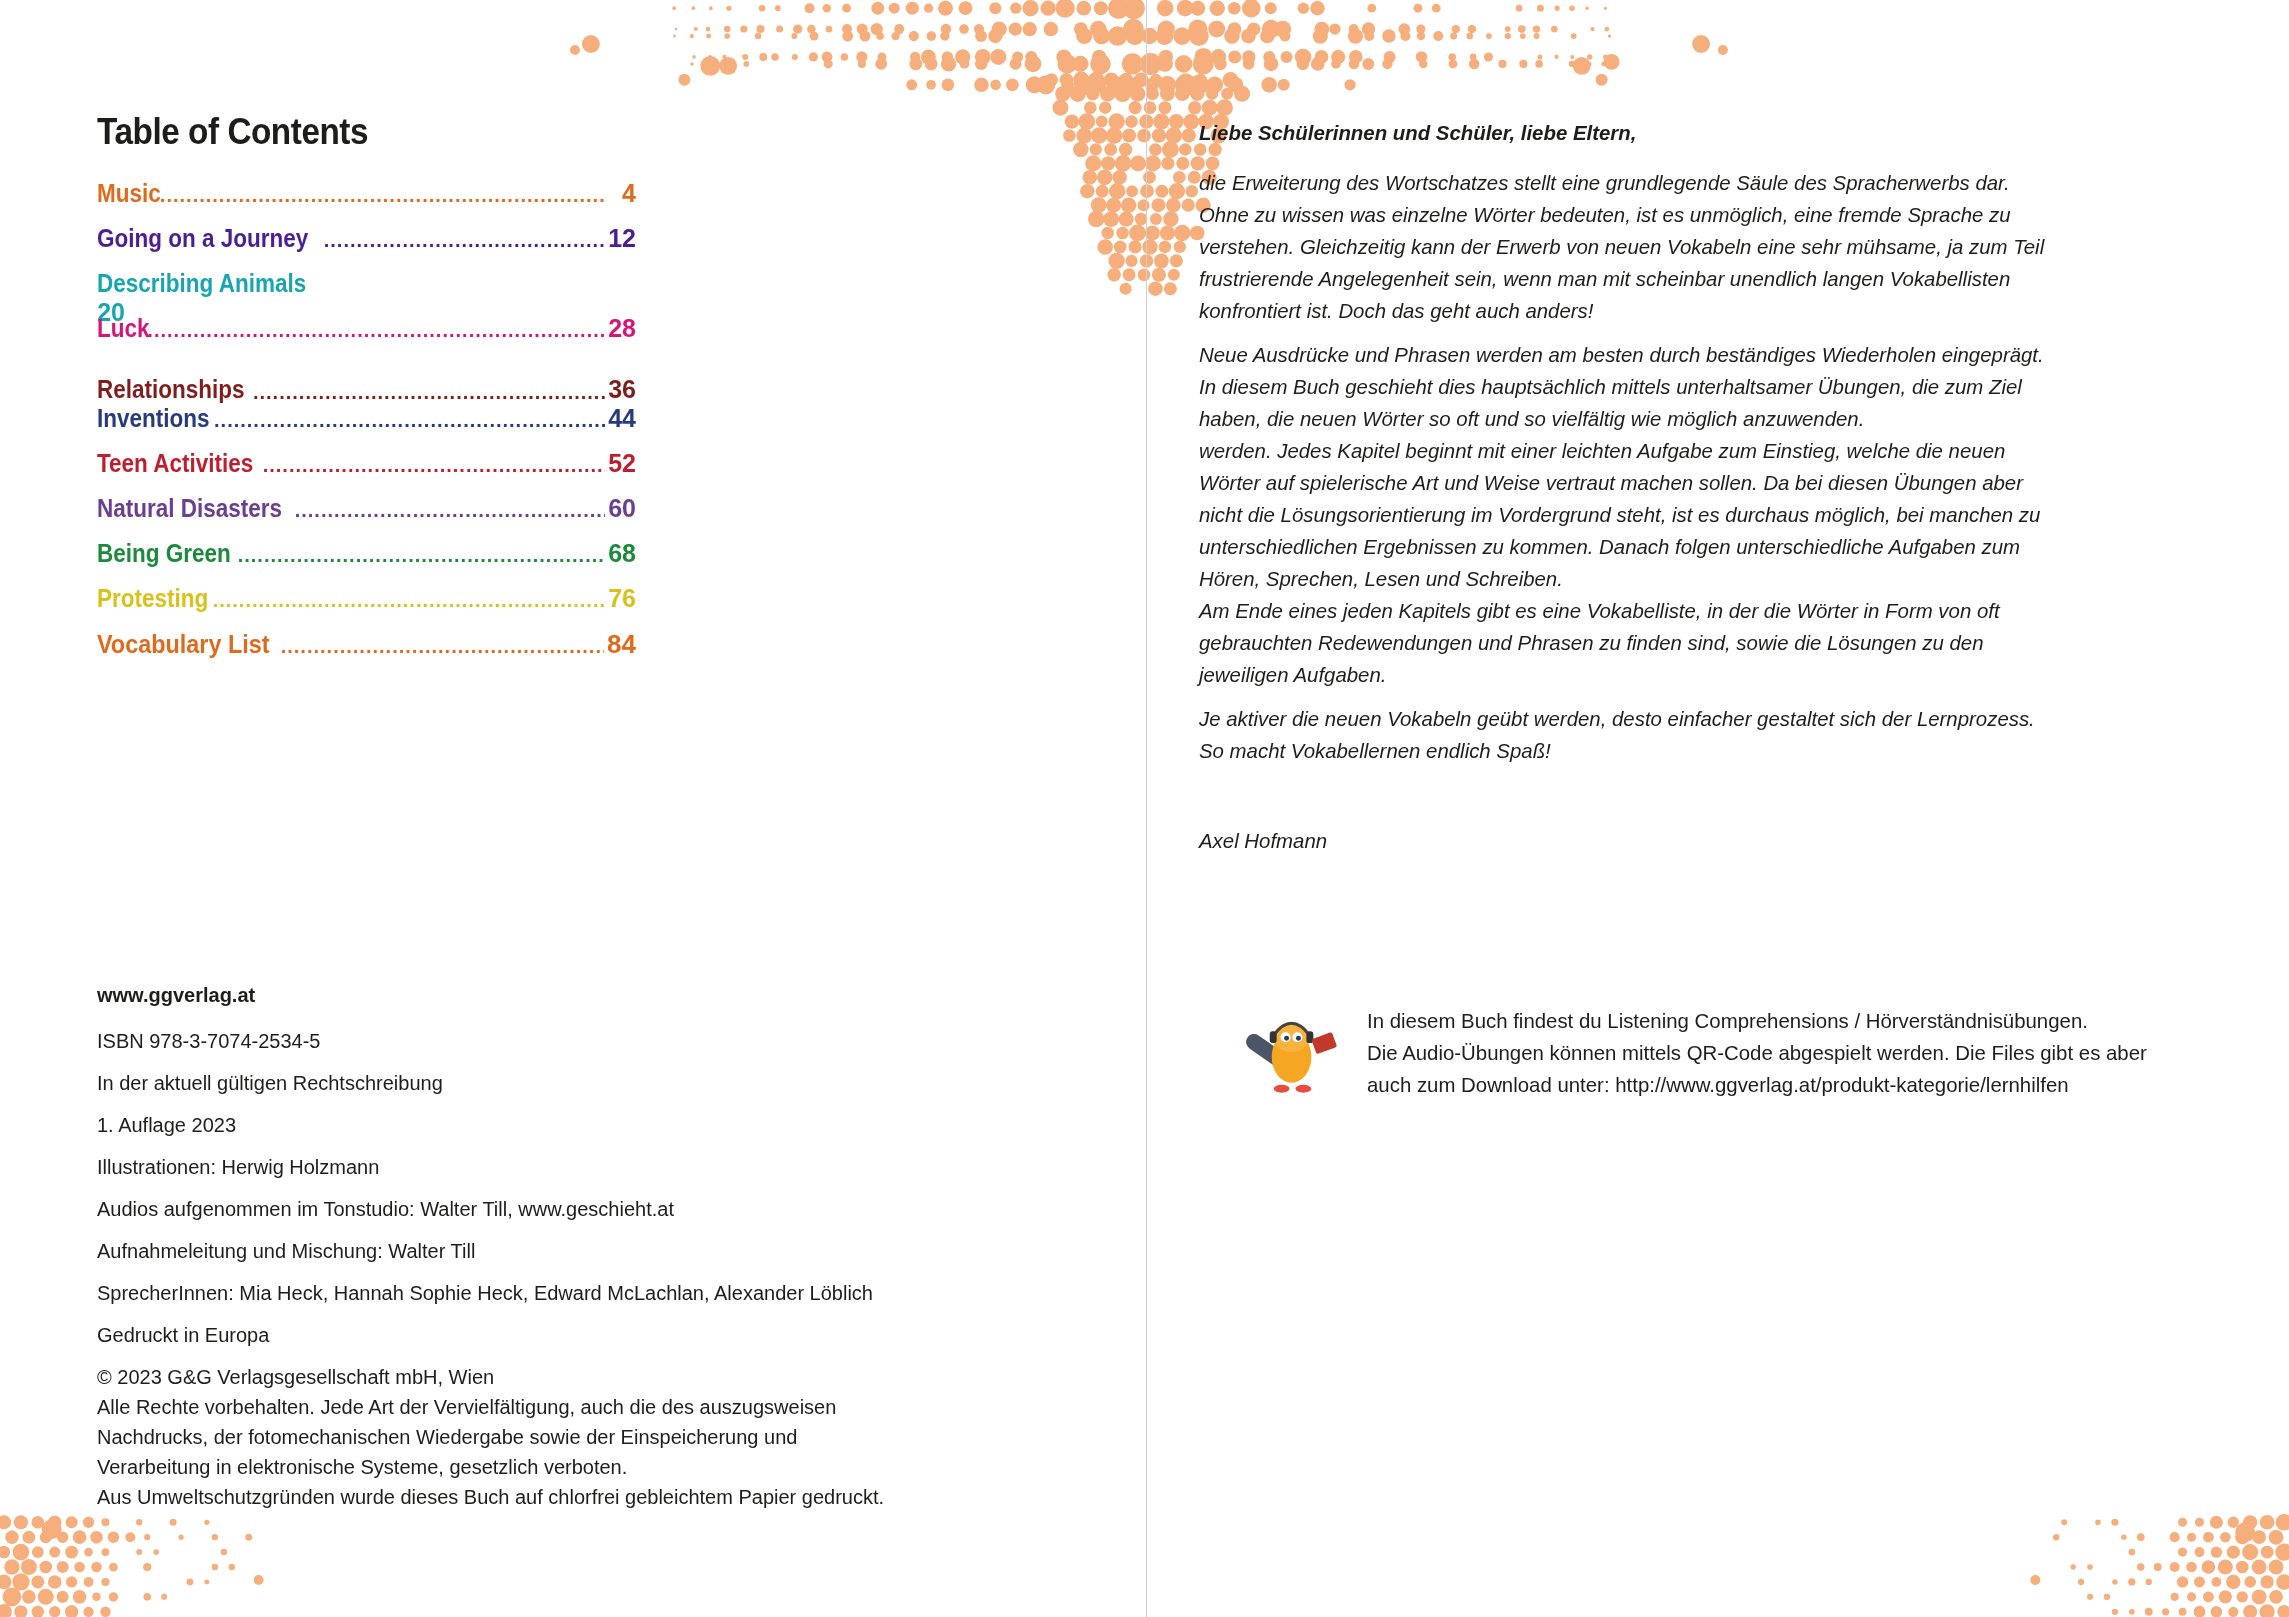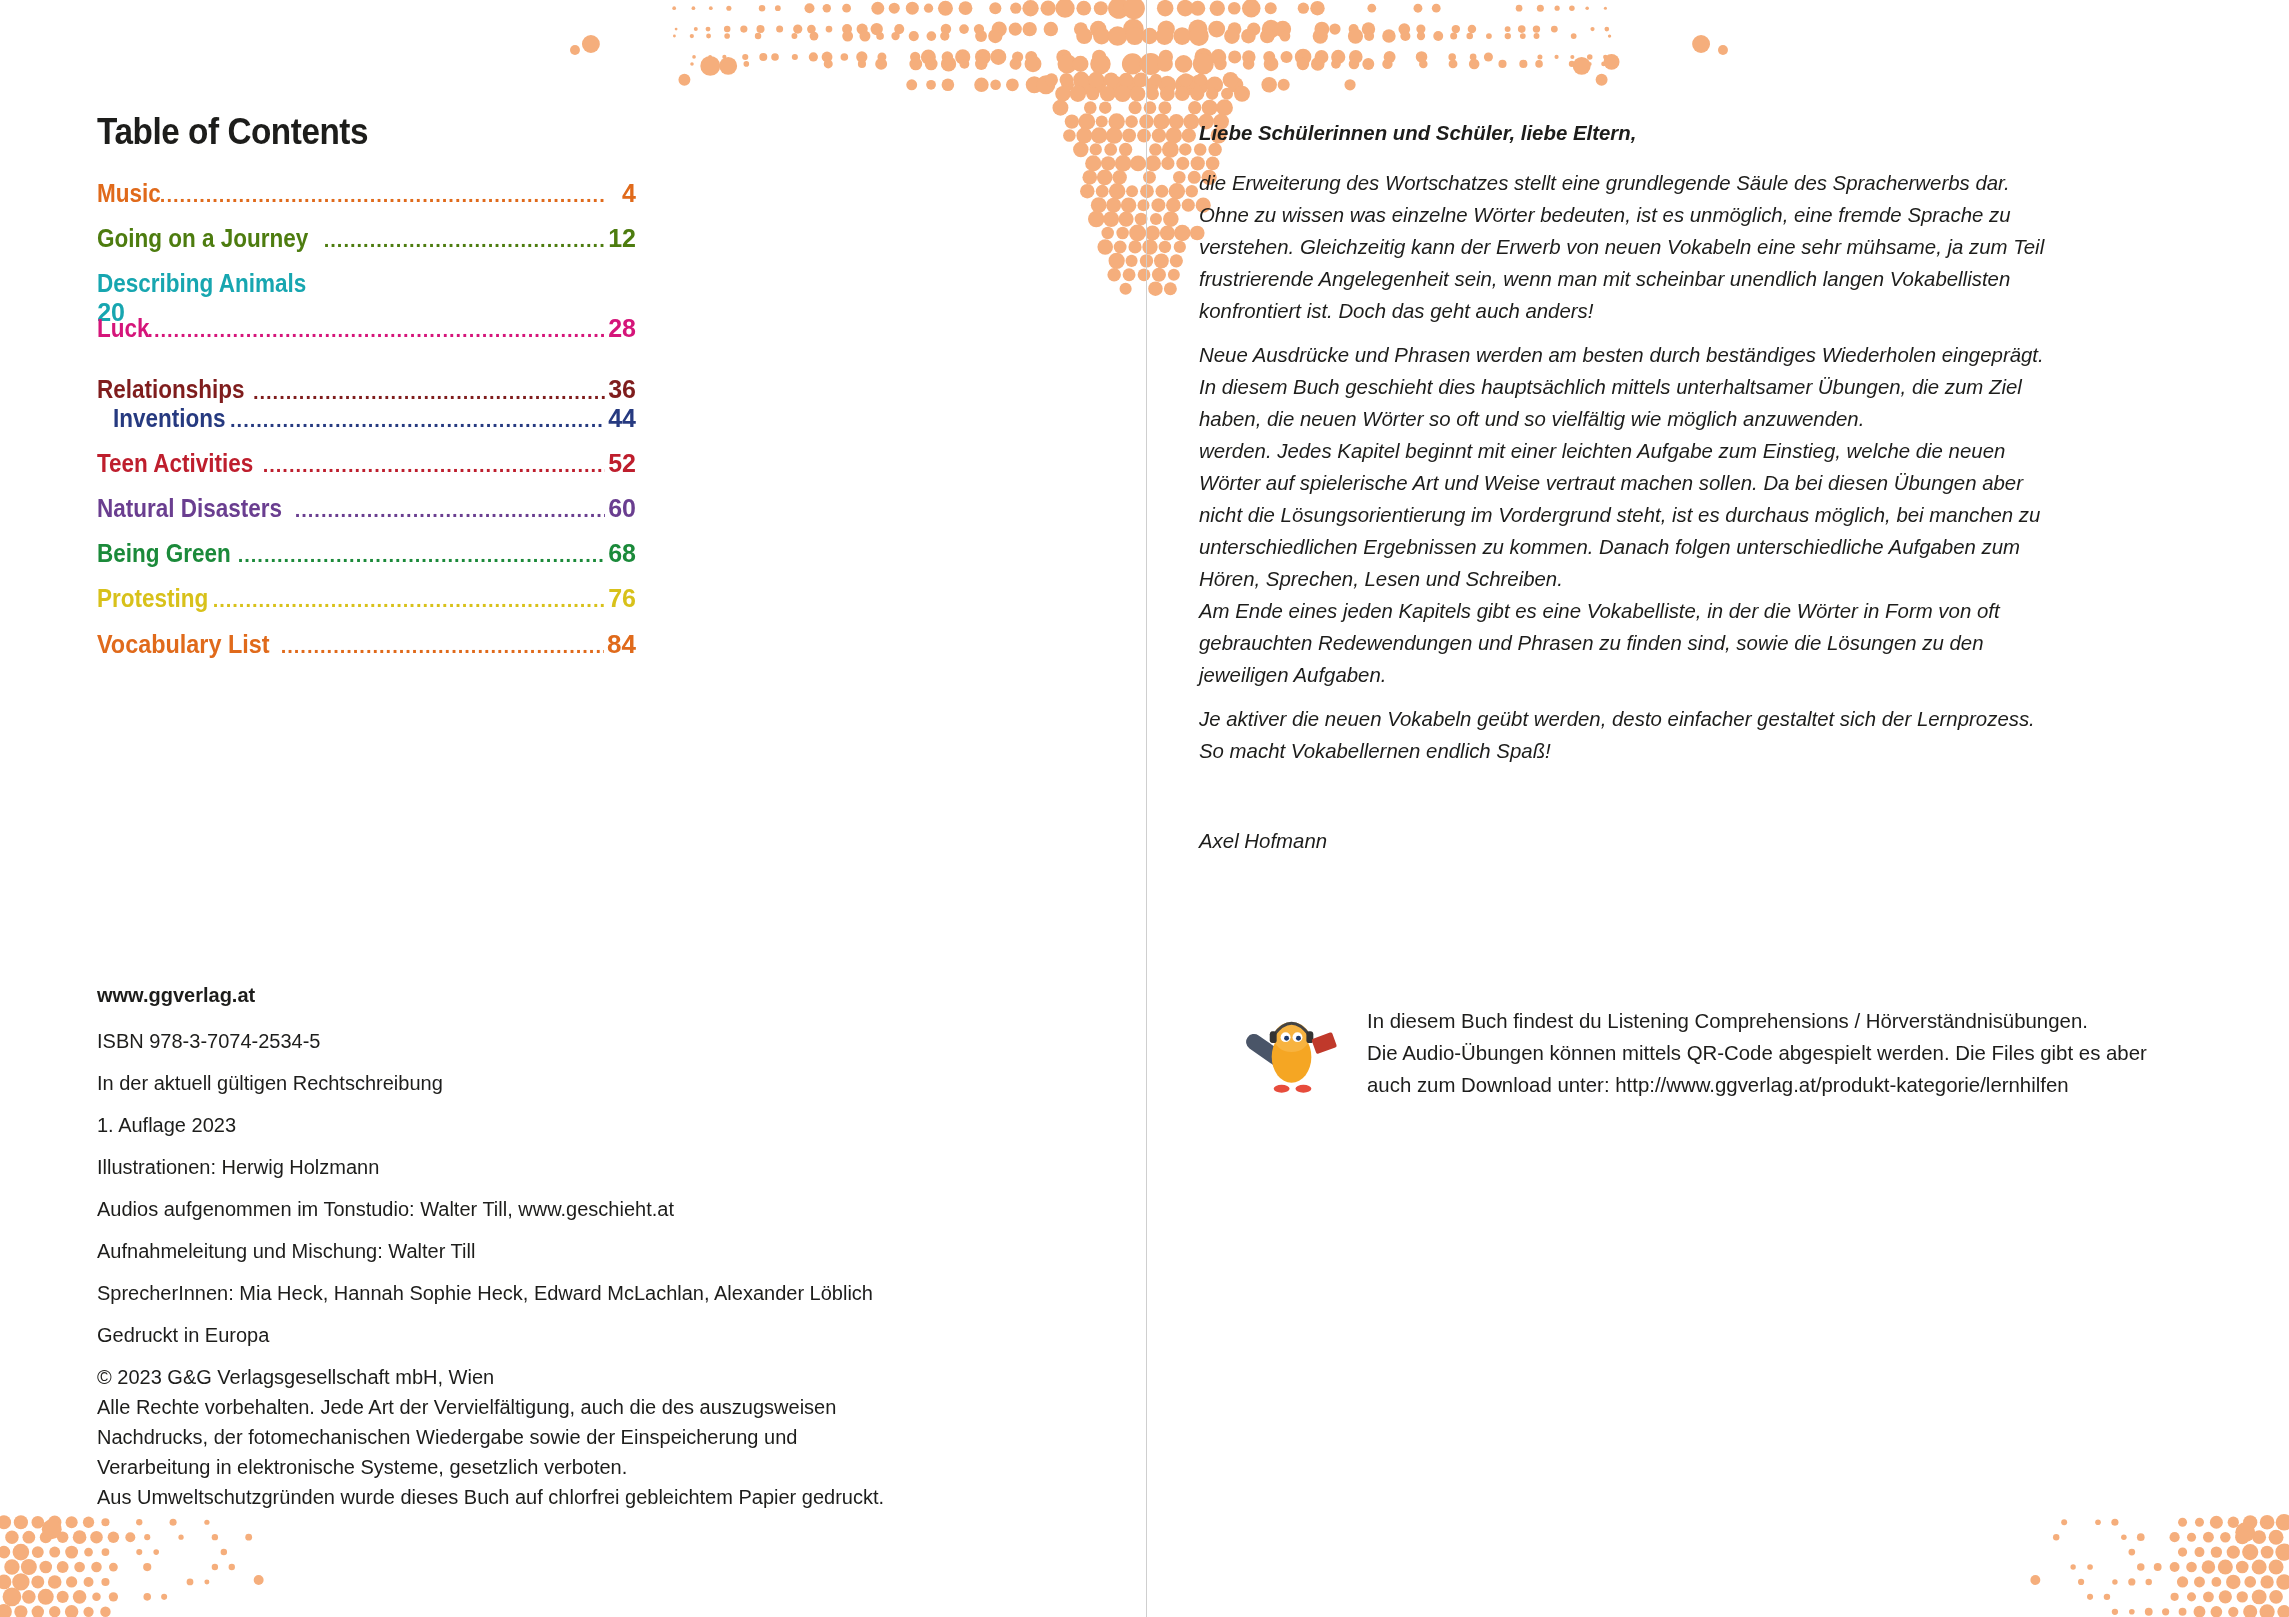--- a/index.html
+++ b/index.html
@@ -553,41 +553,41 @@
 <div class="page-divider"></div>
 
 <section class="toc">
   <h1 class="toc-title">Table of Contents</h1>
   <div id="toc-list">
     <div class="toc-row" style="color: rgb(224, 106, 27);">
         <span class="lbl">Music</span>
         <span class="lead">........................................................................................................................................................................................................</span>
         <span class="pg">4</span>
       </div>
-    <div class="toc-row" style="color: #4d7c0f;">
+    <div class="toc-row" style="color: #4c1d95;">
         <span class="lbl">Going on a Journey</span>
         <span class="lead">........................................................................................................................................................................................................</span>
         <span class="pg">12</span>
       </div>
     <div class="toc-row" style="color: rgb(23, 166, 176); flex-direction: column;">
         <span class="lbl">Describing Animals</span>
         <span class="lead">........................................................................................................................................................................................................</span>
         <span class="pg">20</span>
       </div>
     <div class="toc-row" style="color: rgb(213, 21, 122);">
         <span class="lbl">Luck</span>
         <span class="lead">........................................................................................................................................................................................................</span>
         <span class="pg">28</span>
       </div>
     <div class="toc-row" style="color: #7f1d1d; align-items: flex-end;">
         <span class="lbl">Relationships</span>
         <span class="lead">........................................................................................................................................................................................................</span>
         <span class="pg">36</span>
       </div>
-    <div class="toc-row" style="color: rgb(38, 58, 128); margin-left: 16px;">
+    <div class="toc-row" style="color: rgb(38, 58, 128);">
         <span class="lbl">Inventions</span>
         <span class="lead">........................................................................................................................................................................................................</span>
         <span class="pg">44</span>
       </div>
     <div class="toc-row" style="color: rgb(190, 30, 45);">
         <span class="lbl">Teen Activities</span>
         <span class="lead">........................................................................................................................................................................................................</span>
         <span class="pg">52</span>
       </div>
     <div class="toc-row" style="color: rgb(106, 62, 144);">

